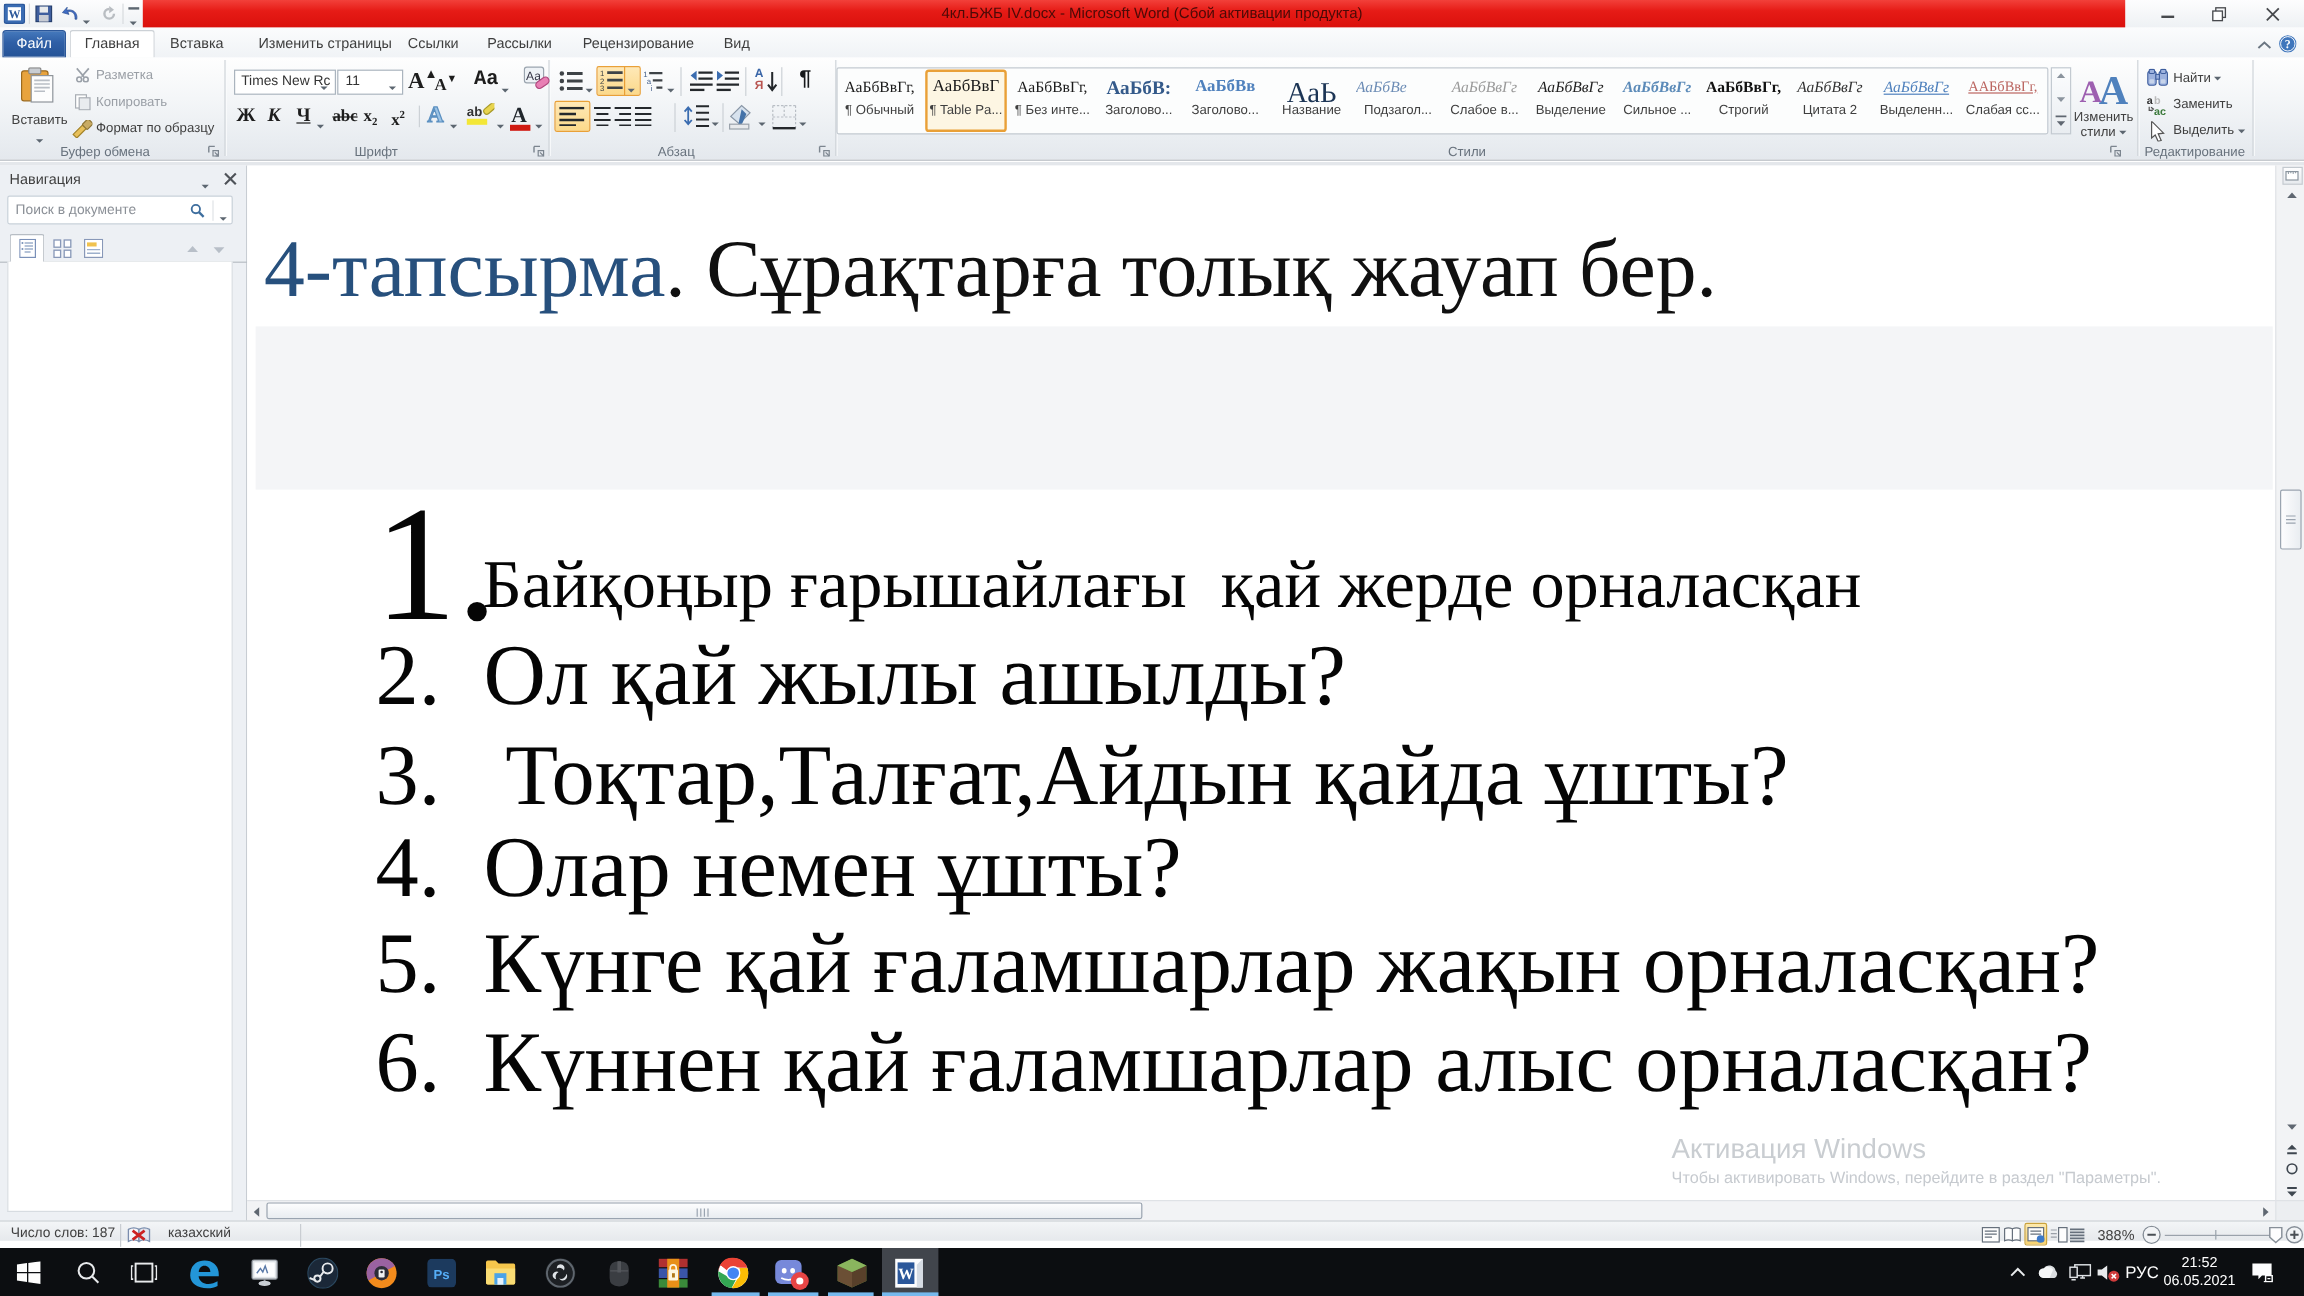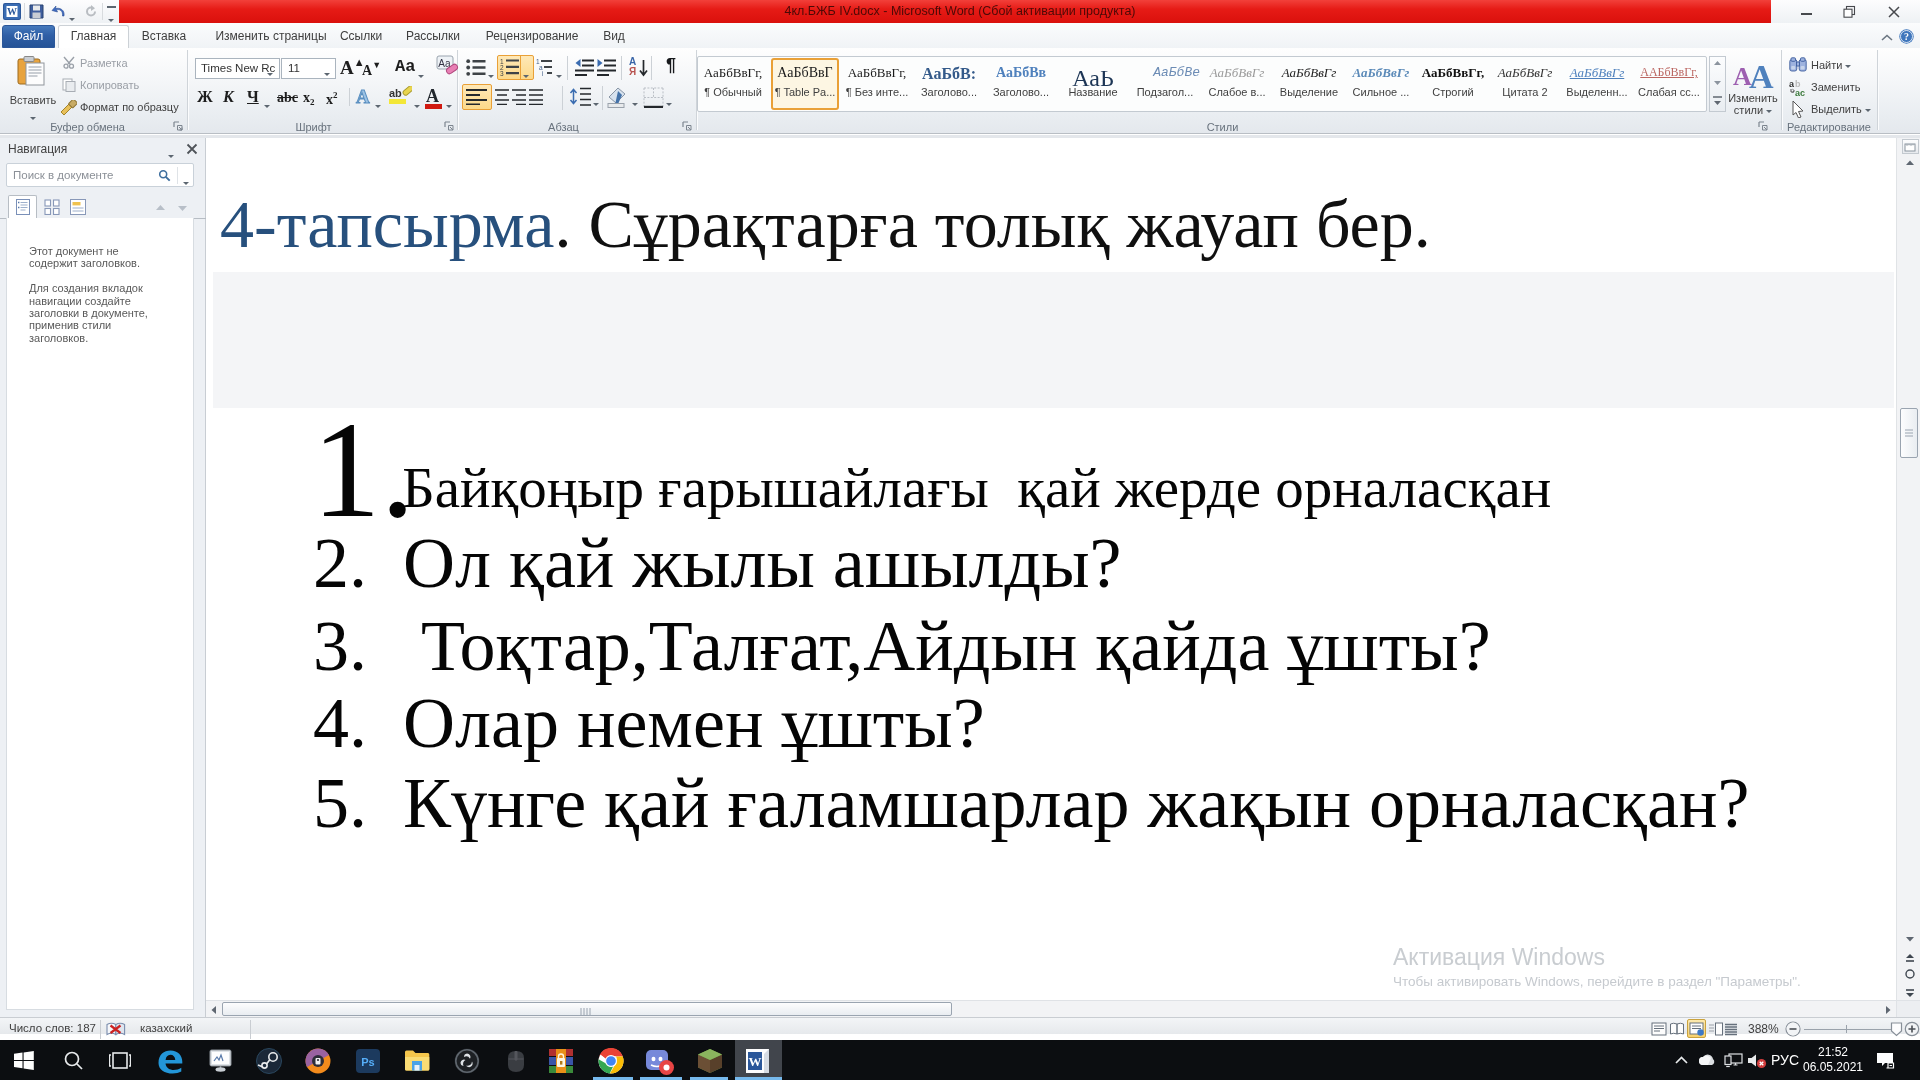--- a/index.html
+++ b/index.html
@@ -349,21 +349,21 @@
   <div class="abs" style="left:770px;top:17px;width:70px;text-align:center;white-space:nowrap;overflow:hidden;font-family:'Liberation Serif';font-size:14px;color:#1a1a1a">АаБбВвГ</div>
   <div class="abs" style="left:770px;top:38px;width:70px;text-align:center;white-space:nowrap;overflow:hidden;font-size:11px;color:#3f3f3f">¶ Table Pa...</div>
   <div class="abs" style="left:842px;top:17px;width:70px;text-align:center;white-space:nowrap;overflow:hidden;font-family:'Liberation Serif';font-size:13px;color:#1a1a1a">АаБбВвГг,</div>
   <div class="abs" style="left:842px;top:38px;width:70px;text-align:center;white-space:nowrap;overflow:hidden;font-size:11px;color:#3f3f3f">¶ Без инте...</div>
   <div class="abs" style="left:914px;top:17px;width:70px;text-align:center;white-space:nowrap;overflow:hidden;font-family:'Liberation Serif';font-size:16px;font-weight:bold;color:#345a8a">АаБбВ:</div>
   <div class="abs" style="left:914px;top:38px;width:70px;text-align:center;white-space:nowrap;overflow:hidden;font-size:11px;color:#3f3f3f">Заголово...</div>
   <div class="abs" style="left:986px;top:17px;width:70px;text-align:center;white-space:nowrap;overflow:hidden;font-family:'Liberation Serif';font-size:14px;font-weight:bold;color:#4f81bd">АаБбВв</div>
   <div class="abs" style="left:986px;top:38px;width:70px;text-align:center;white-space:nowrap;overflow:hidden;font-size:11px;color:#3f3f3f">Заголово...</div>
   <div class="abs" style="left:1058px;top:17px;width:70px;text-align:center;white-space:nowrap;overflow:hidden;font-family:'Liberation Serif';font-size:24px;color:#1c3555">АаЬ</div>
   <div class="abs" style="left:1058px;top:38px;width:70px;text-align:center;white-space:nowrap;overflow:hidden;font-size:11px;color:#3f3f3f">Название</div>
-  <div class="abs" style="left:1130px;top:17px;width:70px;text-align:right;white-space:nowrap;overflow:hidden;font-family:Liberation Mono, monospace;font-size:13px;font-style:italic;color:#6c8cb5">АаБбВе</div>
+  <div class="abs" style="left:1130px;top:17px;width:70px;text-align:left;white-space:nowrap;overflow:hidden;font-family:Liberation Serif, serif;font-size:13px;font-style:italic;color:#6c8cb5">АаБбВе</div>
   <div class="abs" style="left:1130px;top:38px;width:70px;text-align:center;white-space:nowrap;overflow:hidden;font-size:11px;color:#3f3f3f">Подзагол...</div>
   <div class="abs" style="left:1202px;top:17px;width:70px;text-align:center;white-space:nowrap;overflow:hidden;font-family:'Liberation Serif';font-size:13px;font-style:italic;color:#9a9a9a">АаБбВвГг</div>
   <div class="abs" style="left:1202px;top:38px;width:70px;text-align:center;white-space:nowrap;overflow:hidden;font-size:11px;color:#3f3f3f">Слабое в...</div>
   <div class="abs" style="left:1274px;top:17px;width:70px;text-align:center;white-space:nowrap;overflow:hidden;font-family:'Liberation Serif';font-size:13px;font-style:italic;color:#222">АаБбВвГг</div>
   <div class="abs" style="left:1274px;top:38px;width:70px;text-align:center;white-space:nowrap;overflow:hidden;font-size:11px;color:#3f3f3f">Выделение</div>
   <div class="abs" style="left:1346px;top:17px;width:70px;text-align:center;white-space:nowrap;overflow:hidden;font-family:'Liberation Serif';font-size:13px;font-style:italic;font-weight:bold;color:#5b8ab8">АаБбВвГг</div>
   <div class="abs" style="left:1346px;top:38px;width:70px;text-align:center;white-space:nowrap;overflow:hidden;font-size:11px;color:#3f3f3f">Сильное ...</div>
   <div class="abs" style="left:1418px;top:17px;width:70px;text-align:center;white-space:nowrap;overflow:hidden;font-family:'Liberation Serif';font-size:13px;font-weight:bold;color:#111">АаБбВвГг,</div>
   <div class="abs" style="left:1418px;top:38px;width:70px;text-align:center;white-space:nowrap;overflow:hidden;font-size:11px;color:#3f3f3f">Строгий</div>
   <div class="abs" style="left:1490px;top:17px;width:70px;text-align:center;white-space:nowrap;overflow:hidden;font-family:'Liberation Serif';font-size:13px;font-style:italic;color:#333">АаБбВвГг</div>
@@ -467,32 +467,32 @@
           <path d="M2.5 9 h11 M2.5 12 h11"></path>
         </g>
   </svg>
   <svg class="abs" style="left:152px;top:63px" width="17" height="13">
         <path d="M4 9 L8.5 4 L13 9 Z" fill="#b8bfc8"></path>
       </svg>
   <svg class="abs" style="left:174px;top:63px" width="17" height="13">
         <path d="M4 5 L13 5 L8.5 10 Z" fill="#b8bfc8"></path>
       </svg>
   <div id="navcontent"></div>
-  <div id="navtext">Этот документ не<br>содержит заголовков.<br><br>Для создания вкладок<br>навигации создайте<br>заголовки в документе,<br>применив стили<br>заголовков.</div>
 </div>
 
 <div id="doc">
   <div id="grayblock"></div>
   <div id="heading"><span class="blue">4-тапсырма</span>. Сұрақтарға толық жауап бер.</div>
   <div class="li num1">1.</div>
   <div class="li txt1">Байқоңыр ғарышайлағы&nbsp; қай жерде орналасқан</div>
   <div class="li fs68" style="left:107px;top:389px">2.&nbsp;&nbsp;Ол қай жылы ашылды?</div>
   <div class="li fs68" style="left:107px;top:472px">3.&nbsp;&nbsp;&nbsp;Тоқтар,Талғат,Айдын қайда ұшты?</div>
   <div class="li fs68" style="left:107px;top:549px">4.&nbsp;&nbsp;Олар немен ұшты?</div>
   <div class="li fs68" style="left:107px;top:629px">5.&nbsp;&nbsp;Күнге қай ғаламшарлар жақын орналасқан?</div>
+  <div class="li fs68" style="left:107px;top:711px">6.&nbsp;&nbsp;Күннен қай ғаламшарлар алыс орналасқан?</div>
   <div id="wm1">Активация Windows</div>
   <div id="wm2">Чтобы активировать Windows, перейдите в раздел "Параметры".</div>
 </div>
 
 <div id="vscroll">
   <div class="abs" style="left:5px;top:1px;width:17px;height:15px;background:linear-gradient(#fdfdfe,#e7eaee);border:1px solid #c3c9cf">
     <svg width="15" height="13">
           <rect x="2" y="3" width="10" height="7" fill="#fff" stroke="#8a949e" stroke-width="1"></rect>
           <path d="M4 3 v2 M6 3 v1.4 M8 3 v2 M10 3 v1.4" stroke="#8a949e" stroke-width="0.8"></path>
         </svg>

